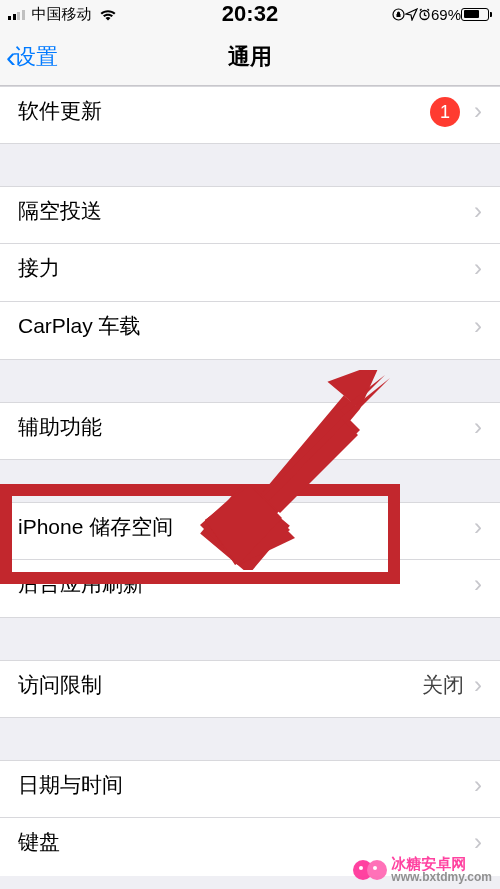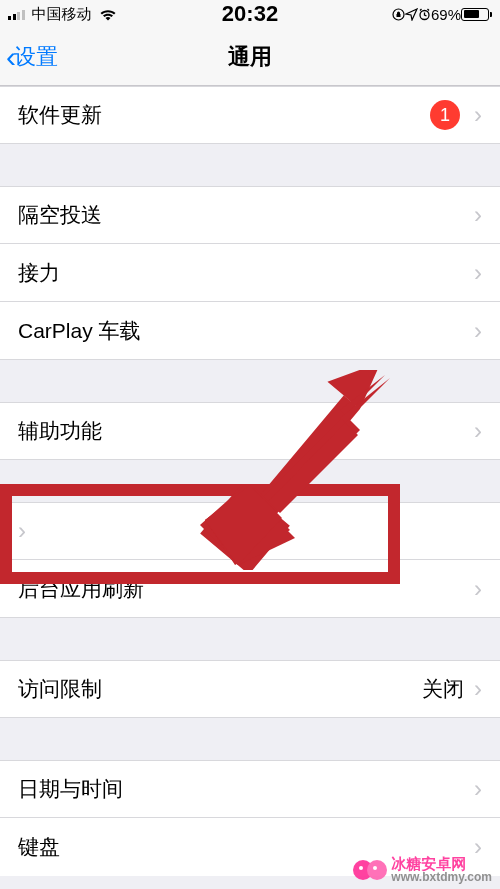--- a/index.html
+++ b/index.html
@@ -121,35 +121,34 @@
     .list {
       background: #efeff4;
     }
     .group-gap {
       height: 42px;
     }
     .cell {
       background: #fff;
       height: 58px;
       display: flex;
-      align-items: center;
-      padding: 0 18px;
+      padding: 10px 18px;
       position: relative;
       border-bottom: 1px solid #d8d8dc;
       font-size: 21px;
       color: #000;
     }
     .cell.first {
       border-top: 1px solid #d8d8dc;
     }
     .cell-label {
       flex: 1;
     }
     .cell-value {
-      color: #000000;
+      color: #404040;
       font-size: 21px;
       margin-right: 10px;
     }
     .chevron {
       color: #c7c7cc;
       font-size: 24px;
       font-weight: 300;
     }
     .badge {
       background: #ff3b30;
@@ -287,20 +286,21 @@
   <div class="group-gap"></div>
 
   <div class="cell first">
     <span class="cell-label">辅助功能</span>
     <span class="chevron">›</span>
   </div>
 
   <div class="group-gap"></div>
 
   <div class="cell first">
+    <span class="cell-label">iPhone 储存空间</span>
     <span class="chevron">›</span>
   </div>
   <div class="cell">
     <span class="cell-label">后台应用刷新</span>
     <span class="chevron">›</span>
   </div>
 
   <div class="group-gap"></div>
 
   <div class="cell first">

